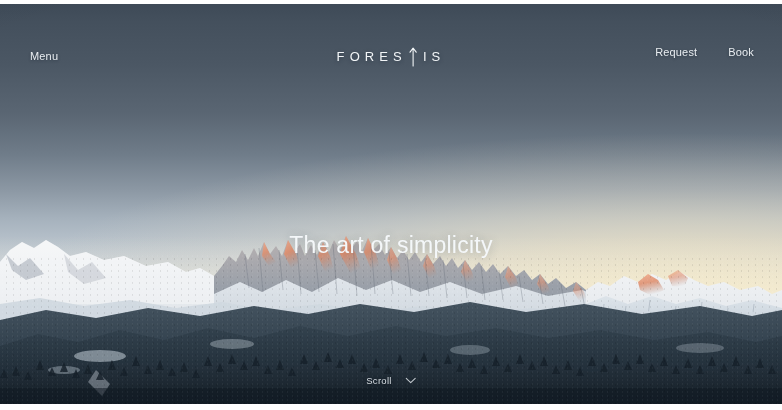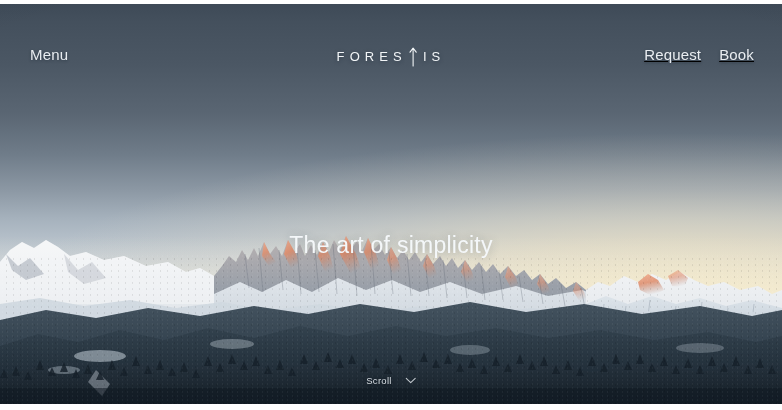--- a/index.html
+++ b/index.html
@@ -127,26 +127,25 @@
   .nav-left {
     position: absolute;
     left: 30px;
     top: 42px;
   }
   .nav-right {
     position: absolute;
     right: 28px;
     top: 42px;
     display: flex;
-    gap: 18px;
-    text-decoration: underline;
+    gap: 31px;
   }
   .nav-link {
     color: #e9edf1;
-    font-size: 15px;
+    font-size: 11px;
     font-weight: 400;
     letter-spacing: .16px;
     text-decoration: none;
     cursor: pointer;
     white-space: nowrap;
     text-shadow: 0 1px 3px rgba(20,30,42,.45);
   }
 
   
   .brand {

